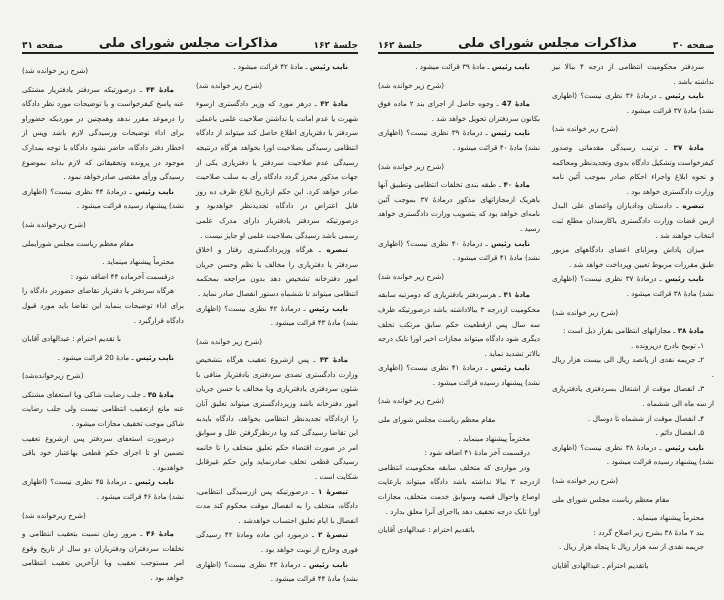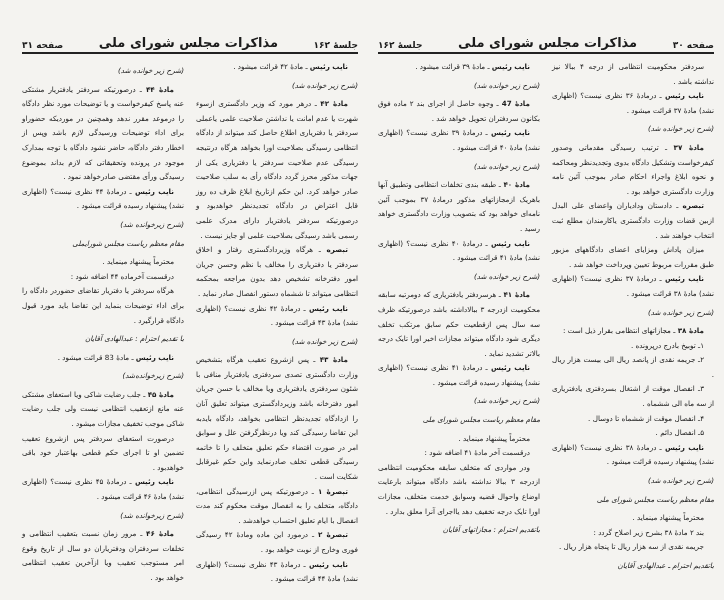--- a/index.html
+++ b/index.html
@@ -6,21 +6,21 @@
   html, body { width: 724px; height: 600px; background: #f4f3f0; overflow: hidden; }
   body { font-family: "DejaVu Sans", sans-serif; color: #1c1c1c; position: relative; }
   .page { position: absolute; top: 36px; height: 560px; direction: rtl; }
   .page.left { left: 22px; width: 336px; }
   .page.right { left: 378px; width: 336px; }
   .header { display: flex; justify-content: space-between; align-items: flex-end; border-bottom: 2px solid #222; padding-bottom: 2px; height: 18px; font-size: 9px; font-weight: bold; }
   .header .center { font-size: 13px; }
   .cols { display: flex; gap: 12px; margin-top: 6px; }
   .col { flex: 1; font-size: 7.2px; line-height: 14.6px; text-align: justify; }
   .col p { margin: 0; }
-  .col .c { text-align: right; margin: 4px 0; font-style: italic; }
+  .col .c { text-align: left; margin: 4px 0; }
   .col .ind { text-indent: 10px; }
   .speaker { font-weight: bold; }
 </style>
 </head>
 <body>
 
 <div class="page left">
   <div class="header">
     <span>جلسهٔ ۱۶۲</span>
     <span class="center">مذاکرات مجلس شورای ملی</span>
@@ -42,21 +42,21 @@
     <div class="col">
         <p class="c"><span>(شرح زیر خوانده شد)</span></p>
         <p class="ind"><span class="speaker">مادهٔ ۴۴</span><span> ـ درصورتیکه سردفتر یادفتریار مشتکی عنه پاسخ کیفرخواست و یا توضیحات مورد نظر دادگاه را درموعد مقرر ندهد وهمچنین در موردیکه حضوراو برای اداء توضیحات ورسیدگی لازم باشد وپس از اخطار دفتر دادگاه، حاضر نشود دادگاه با توجه بمدارک موجود در پرونده وتحقیقاتی که لازم بداند بموضوع رسیدگی ورأی مقتضی صادرخواهد نمود .</span></p>
         <p class="ind"><span class="speaker">نایب رئیس</span><span> ـ درمادهٔ ۴۴ نظری نیست؟ (اظهاری نشد) پیشنهاد رسیده قرائت میشود .</span></p>
         <p class="c"><span>(شرح زیرخوانده شد)</span></p>
         <p class="c"><span>مقام معظم ریاست مجلس شورایملی</span></p>
         <p class="ind"><span>محترماً پیشنهاد مینماید .</span></p>
         <p class="ind"><span>درقسمت آخرماده ۴۴ اضافه شود :</span></p>
         <p class="ind"><span>هرگاه سردفتر یا دفتریار تقاضای حضوردر دادگاه را برای اداء توضیحات بنماید این تقاضا باید مورد قبول دادگاه قرارگیرد .</span></p>
         <p class="c"><span>با تقدیم احترام : عبدالهادی آقایان</span></p>
-        <p class="ind"><span class="speaker">نایب رئیس</span><span> ـ مادهٔ 83 قرائت میشود .</span></p>
+        <p class="ind"><span class="speaker">نایب رئیس</span><span> ـ مادهٔ 20 قرائت میشود .</span></p>
         <p class="c"><span>(شرح زیرخوانده‌شد)</span></p>
         <p class="ind"><span class="speaker">مادهٔ ۴۵</span><span> ـ جلب رضایت شاکی ویا استعفای مشتکی عنه مانع ازتعقیب انتظامی نیست ولی جلب رضایت شاکی موجب تخفیف مجازات میشود .</span></p>
         <p class="ind"><span>درصورت استعفای سردفتر پس ازشروع تعقیب تضمین او تا اجرای حکم قطعی بهاعتبار خود باقی خواهدبود .</span></p>
         <p class="ind"><span class="speaker">نایب رئیس</span><span> ـ درمادهٔ ۴۵ نظری نیست؟ (اظهاری نشد) مادهٔ ۴۶ قرائت میشود .</span></p>
         <p class="c"><span>(شرح زیرخوانده شد)</span></p>
         <p class="ind"><span class="speaker">مادهٔ ۴۶</span><span> ـ مرور زمان نسبت بتعقیب انتظامی و تخلفات سردفتران ودفتریاران دو سال از تاریخ وقوع امر مستوجب تعقیب ویا ازآخرین تعقیب انتظامی خواهد بود .</span></p>
       </div>
   </div>
 </div>
 
@@ -99,16 +99,16 @@
         <p class="ind"><span class="speaker">مادهٔ ۴۰</span><span> ـ طبقه بندی تخلفات انتظامی وتطبیق آنها باهریک ازمجازاتهای مذکور درمادهٔ ۳۷ بموجب آئین نامه‌ای خواهد بود که بتصویب وزارت دادگستری خواهد رسید .</span></p>
         <p class="ind"><span class="speaker">نایب رئیس</span><span> ـ درمادهٔ ۴۰ نظری نیست؟ (اظهاری نشد) مادهٔ ۴۱ قرائت میشود .</span></p>
         <p class="c"><span>(شرح زیر خوانده شد)</span></p>
         <p class="ind"><span class="speaker">مادهٔ ۴۱</span><span> ـ هرسردفتر یادفتریاری که دومرتبه سابقه محکومیت ازدرجه ۳ ببالاداشته باشد درصورتیکه ظرف سه سال پس ازقطعیت حکم سابق مرتکب تخلف دیگری شود دادگاه میتواند مجازات اخیر اورا تایک درجه بالاتر تشدید نماید .</span></p>
         <p class="ind"><span class="speaker">نایب رئیس</span><span> ـ درمادهٔ ۴۱ نظری نیست؟ (اظهاری نشد) پیشنهاد رسیده قرائت میشود .</span></p>
         <p class="c"><span>(شرح زیر خوانده شد)</span></p>
         <p class="c"><span>مقام معظم ریاست مجلس شورای ملی</span></p>
         <p class="ind"><span>محترماً پیشنهاد مینماید .</span></p>
         <p class="ind"><span>درقسمت آخر مادهٔ ۴۱ اضافه شود :</span></p>
         <p class="ind"><span>ودر مواردی که متخلف سابقه محکومیت انتظامی ازدرجه ۳ ببالا نداشته باشد دادگاه میتواند بارعایت اوضاع واحوال قضیه وسوابق خدمت متخلف، مجازات اورا تایک درجه تخفیف دهد یااجرای آنرا معلق بدارد .</span></p>
-        <p class="c"><span>باتقدیم احترام : مجازاتهای آقایان</span></p>
+        <p class="c"><span>باتقدیم احترام : عبدالهادی آقایان</span></p>
       </div>
   </div>
 </div>
 
 </body></html>

